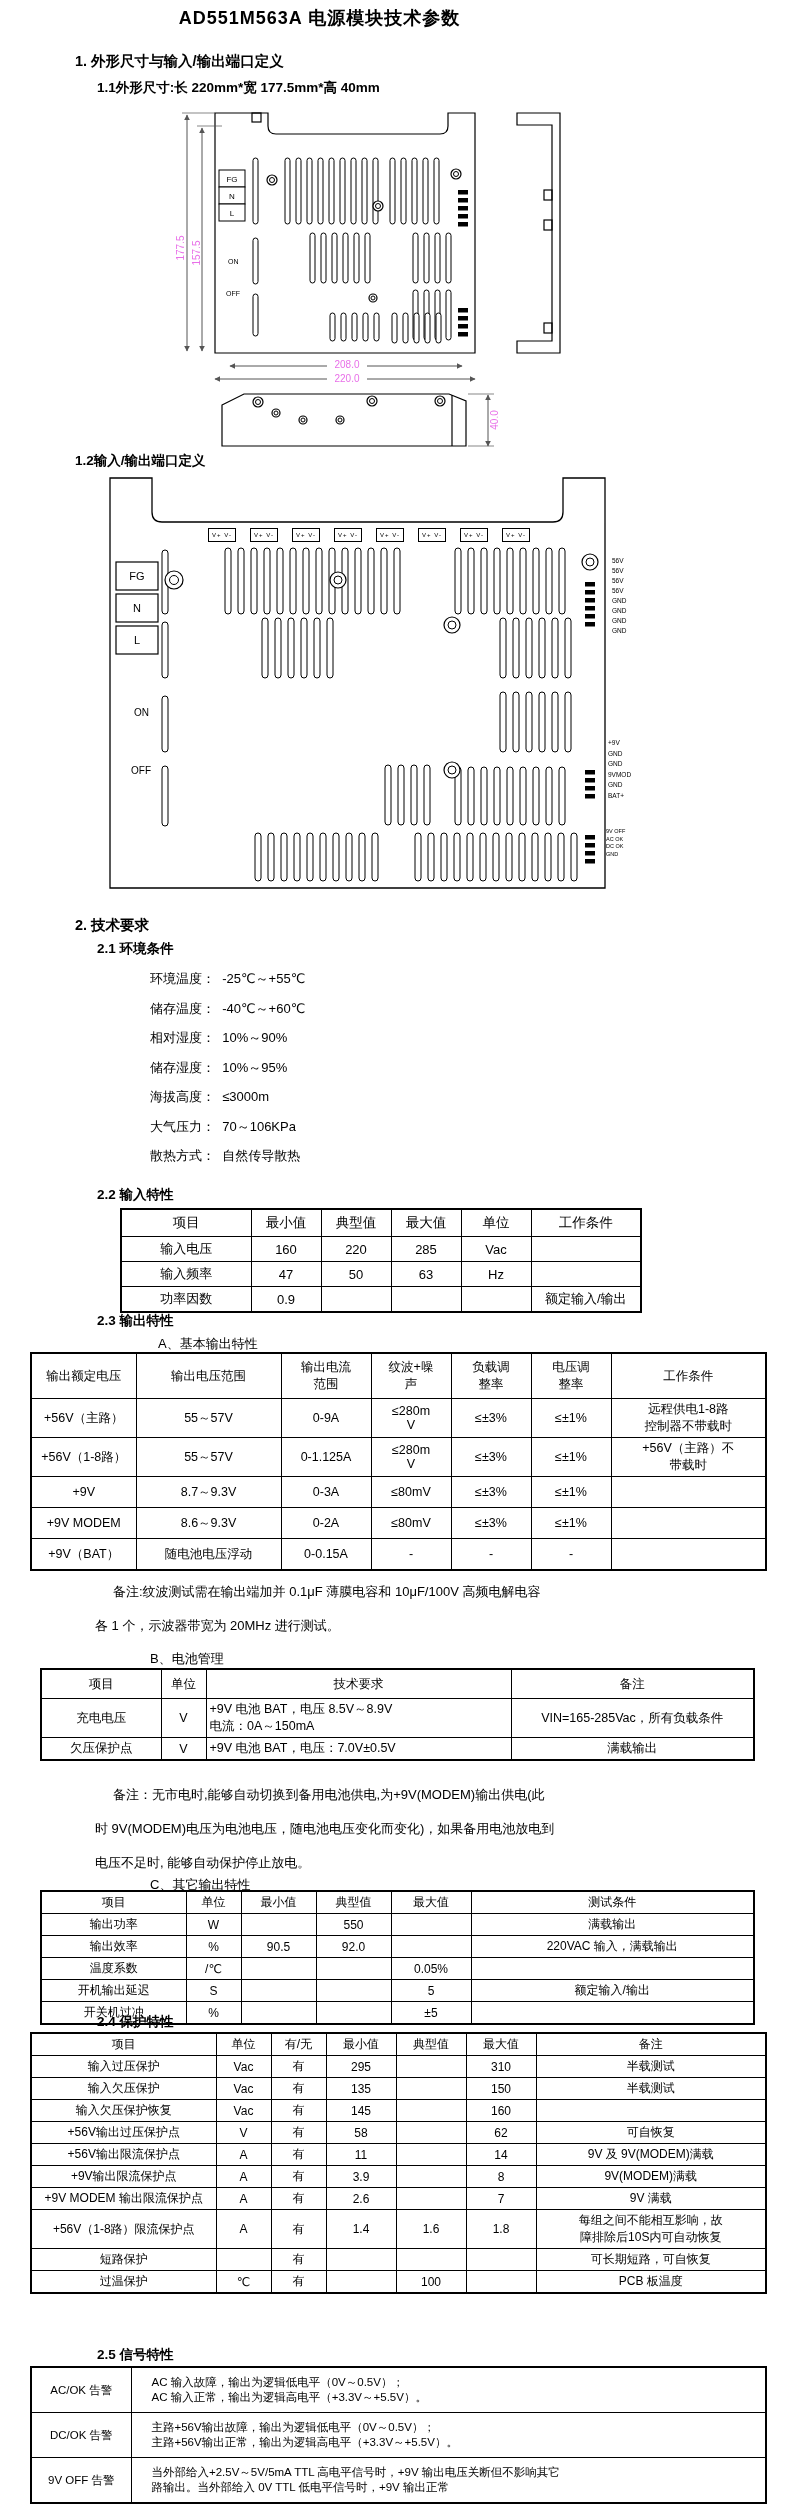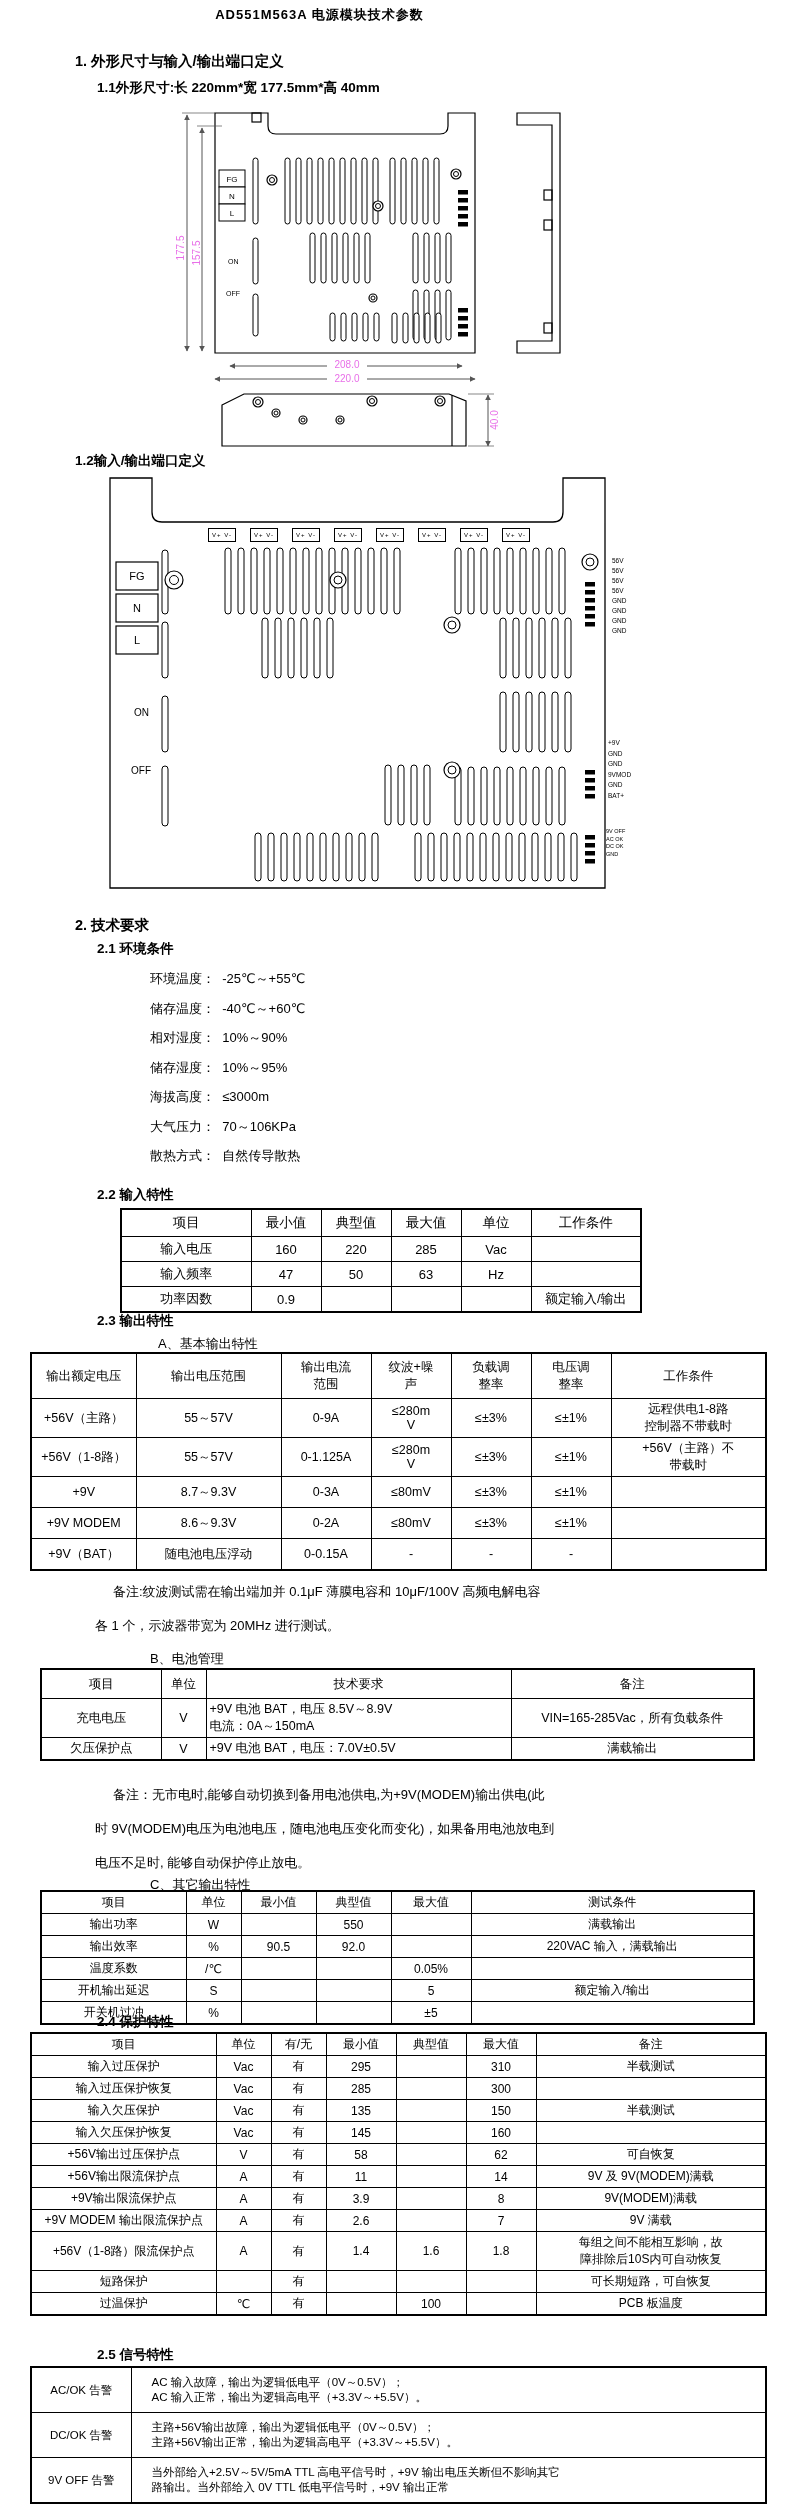--- a/index.html
+++ b/index.html
@@ -1,19 +1,19 @@
 <!DOCTYPE html>
 <html><head>
 <meta charset="utf-8">
 <style>
   html,body{margin:0;padding:0;background:#fff;}
   .page{position:relative;width:793px;height:2517px;background:#fff;color:#000;
         font-family:"Liberation Sans","DejaVu Sans",sans-serif;overflow:hidden;}
   .abs{position:absolute;}
-  .doc-title{top:6px;left:0;width:639px;text-align:center;font-size:13px;font-weight:bold;letter-spacing:1px;}
+  .doc-title{top:6px;left:0;width:639px;text-align:center;font-size:18px;font-weight:bold;letter-spacing:1px;}
   .h-main{font-size:14.5px;font-weight:bold;}
   .h-sub{font-size:13.5px;font-weight:bold;}
   .h-list{font-size:13px;}
   .note-line{font-size:13px;}
   .env-item{height:29.5px;line-height:29.5px;font-size:13px;white-space:pre;}
   .fig{left:0;width:793px;}
   .fig svg{display:block;}
   
   table.tbl{border-collapse:collapse;table-layout:fixed;background:#fff;}
   table.tbl th,table.tbl td{border:1px solid #000;text-align:center;vertical-align:middle;
@@ -700,29 +700,20 @@
         <tr>
           <td>输入过压保护</td>
           <td>Vac</td>
           <td>有</td>
           <td>295</td>
           <td></td>
           <td>310</td>
           <td>半载测试</td>
         </tr>
         <tr>
-          <td>输入过压保护恢复</td>
-          <td>Vac</td>
-          <td>有</td>
-          <td>285</td>
-          <td></td>
-          <td>300</td>
-          <td></td>
-        </tr>
-        <tr>
           <td>输入欠压保护</td>
           <td>Vac</td>
           <td>有</td>
           <td>135</td>
           <td></td>
           <td>150</td>
           <td>半载测试</td>
         </tr>
         <tr>
           <td>输入欠压保护恢复</td>

